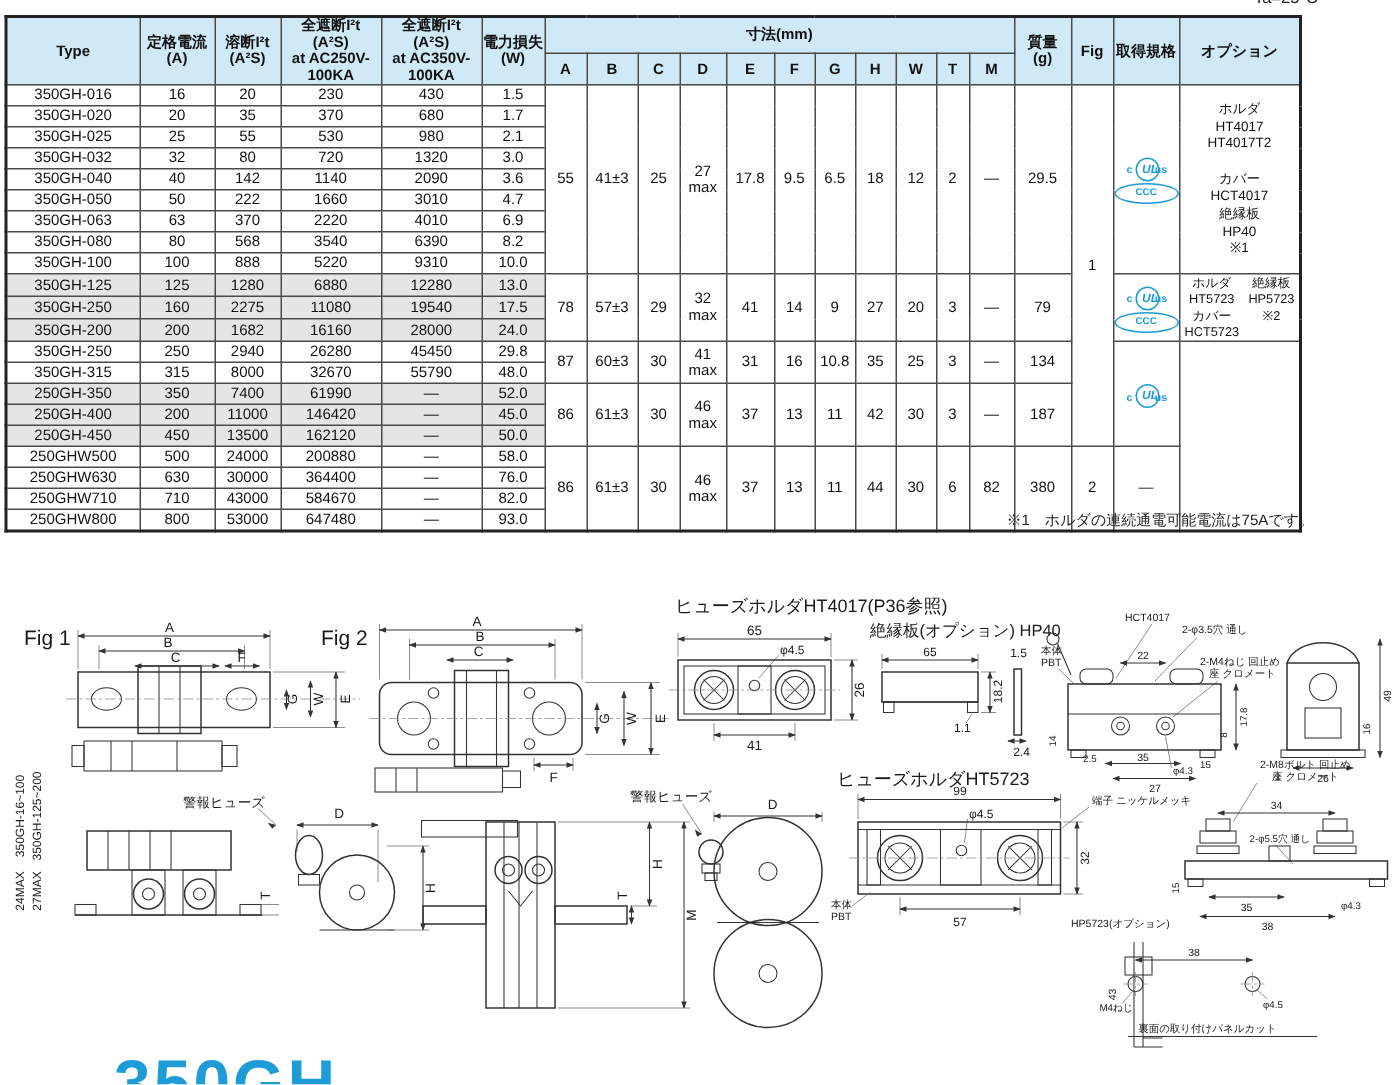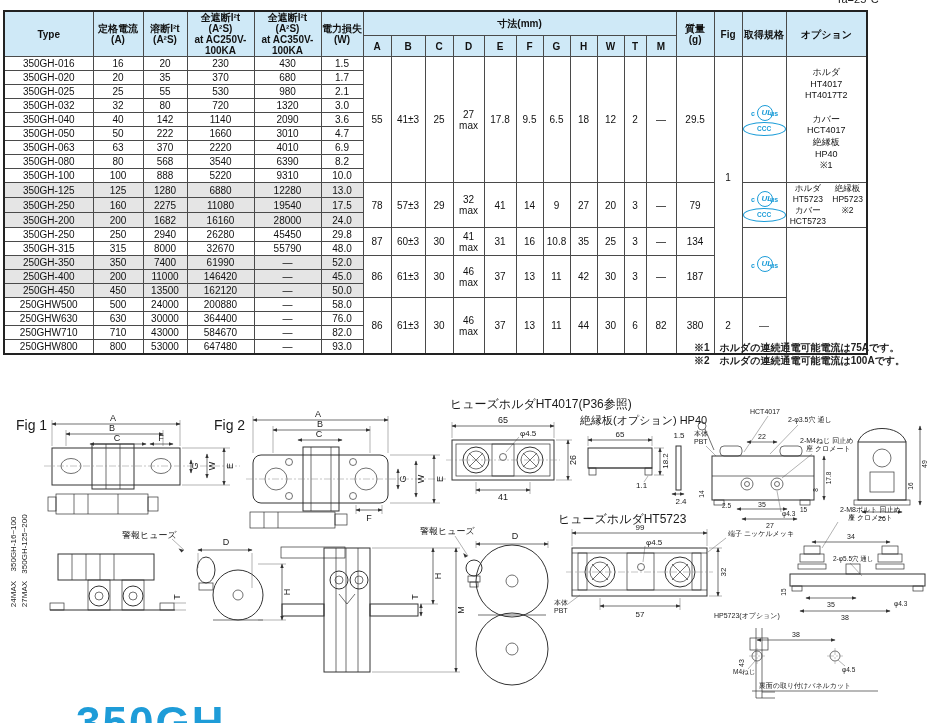--- a/index.html
+++ b/index.html
@@ -37,21 +37,21 @@
   .ulmark .ulc{position:absolute;left:1px;bottom:0;font-size:7px;color:#1b9cd8;font-weight:bold;}
   .ulmark .ulcirc{position:absolute;left:7px;top:0;width:14px;height:14px;border:1.6px solid #1b9cd8;
       border-radius:50%;color:#1b9cd8;font-weight:bold;font-style:italic;font-size:8px;
       line-height:14px;text-align:right;}
   .ulmark .ulus{position:absolute;right:0;bottom:0;font-size:7px;color:#1b9cd8;font-weight:bold;}
   .cccmark{display:inline-block;min-width:16px;height:12px;border:1.3px solid #1b9cd8;border-radius:50%;
       color:#1b9cd8;font-size:6.5px;font-weight:bold;line-height:12px;text-align:center;padding:0 2px;}
   .dashmark{font-size:10px;color:#333;}
 
   
-  #footnotes{position:absolute;top:341px;left:694px;font-size:10px;font-weight:700;
+  #footnotes{position:absolute;top:341px;left:671px;font-size:10px;font-weight:400;
       line-height:13px;white-space:nowrap;color:#222;}
 
   
   #section-bar{position:absolute;top:376px;left:3px;width:855px;height:21px;}
   #section-bar .rule{position:absolute;left:0;top:2px;width:855px;height:17px;background:#9a9a9a;}
   #section-bar .label{position:absolute;left:0;top:0;width:100px;height:21px;background:#1a9bd7;
       color:#fff;font-size:15px;font-weight:bold;text-align:center;line-height:21px;letter-spacing:2px;}
 
   
   #drawings{position:absolute;top:398px;left:0;}
@@ -421,21 +421,20 @@
             <td class="c-num">647480</td>
             <td class="c-num">—</td>
             <td class="c-num">93.0</td>
           </tr>
         </tbody>
     </table>
   </div>
 
   <div id="footnotes">
     <div>※1　ホルダの連続通電可能電流は75Aです。</div>
-    <div>※2　ホルダの連続通電可能電流は100Aです。</div>
   </div>
 
 
   <svg id="drawings" width="930" height="325" viewBox="0 0 930 325">
     <defs>
       <marker id="arr" markerWidth="8" markerHeight="8" refX="6.2" refY="4" orient="auto-start-reverse">
         <path d="M0,1.4 L7,4 L0,6.6 z" fill="#333"></path>
       </marker>
     </defs>
 

